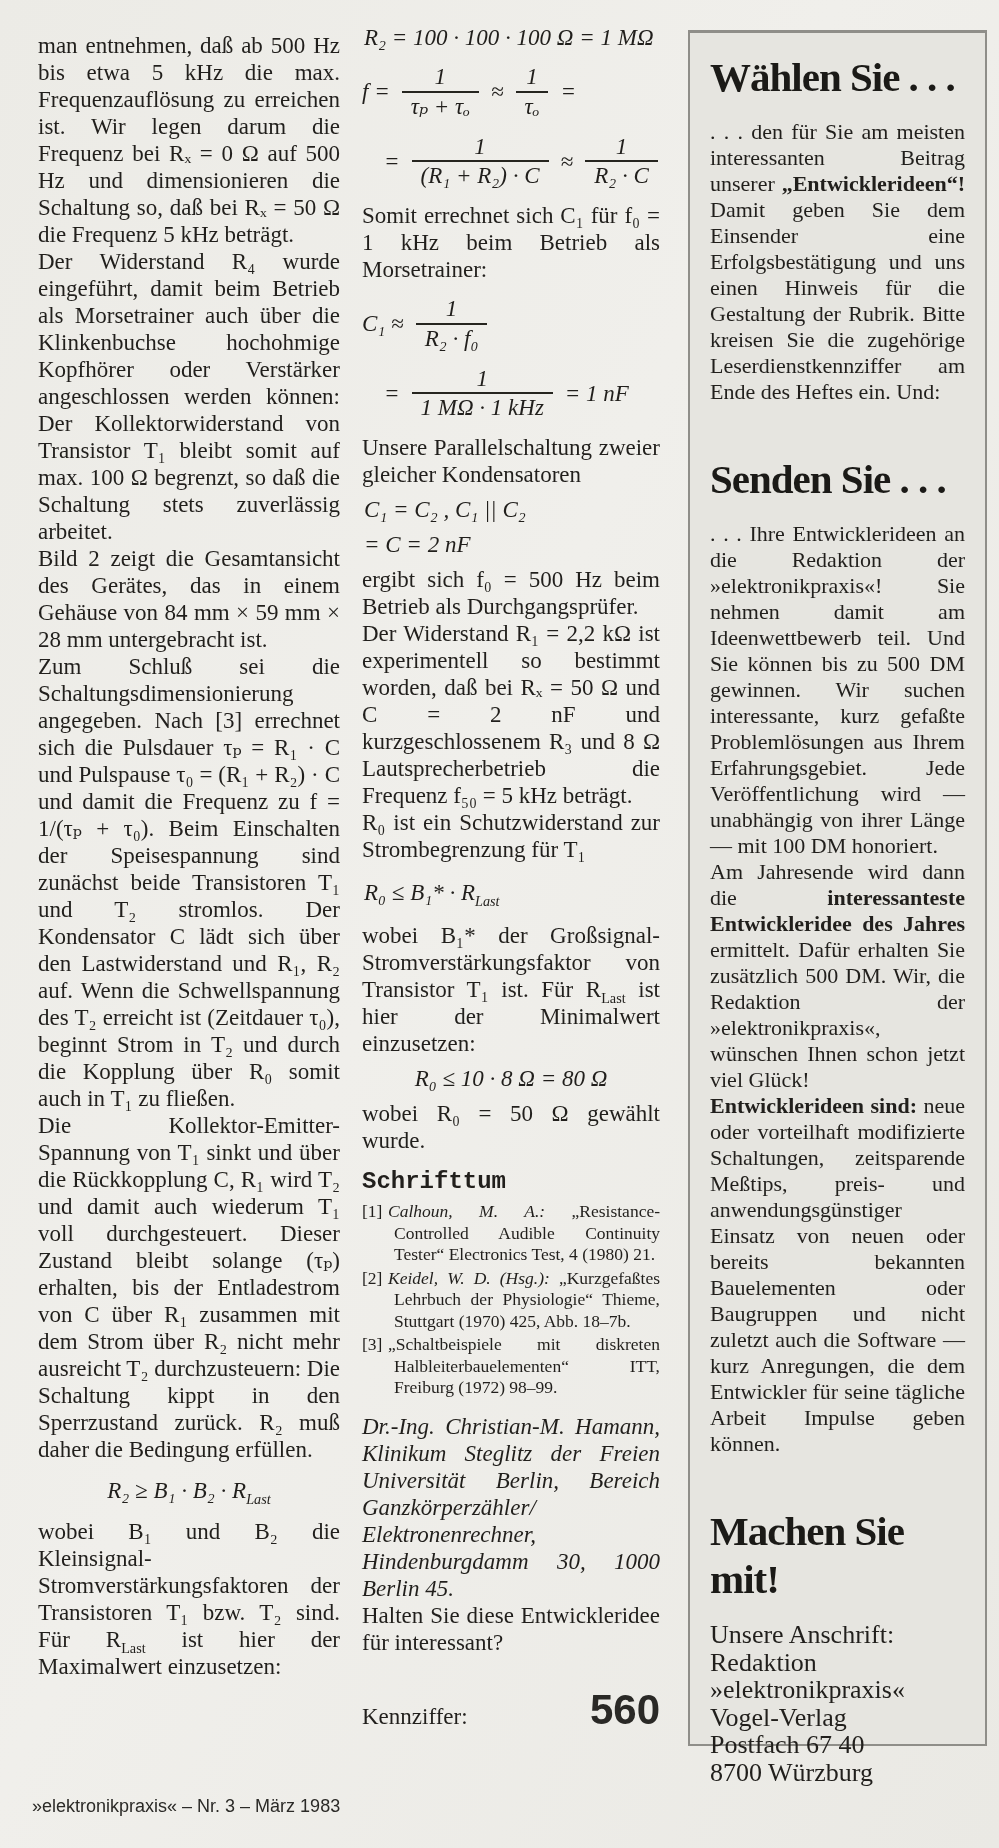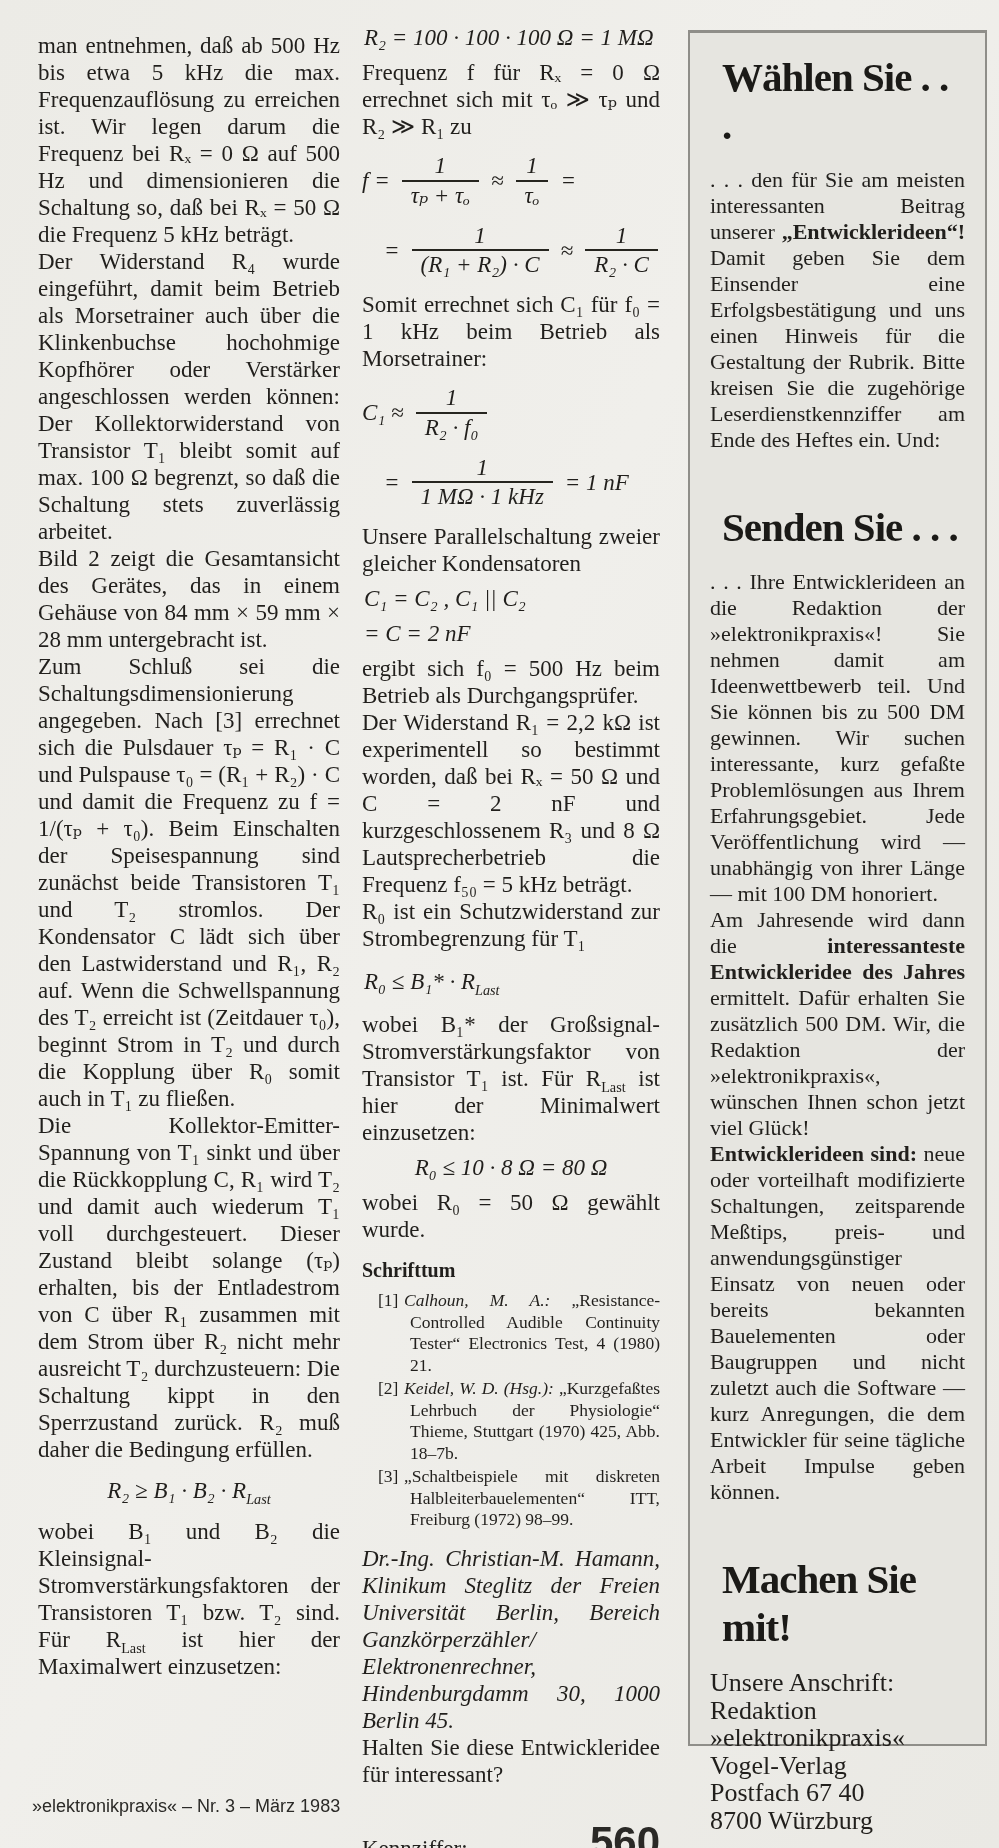--- a/index.html
+++ b/index.html
@@ -18,40 +18,40 @@
 
   .formula-center { text-align:center; margin:14px 0; font-style:italic; }
   .formula-left { margin:8px 0 8px 2px; font-style:italic; text-align:left; }
 
   .fline { display:flex; align-items:center; gap:12px; margin:12px 0; font-style:italic; }
   .fline.indent { margin-left:22px; }
   .frac { display:inline-flex; flex-direction:column; align-items:center; }
   .frac .num, .frac .den { padding:1px 9px; line-height:1.12; }
   .frac .den { border-top:2px solid #26251f; }
 
-  .schrifttum { font-family:Liberation Serif, serif; font-weight:bold;
-    font-size:20px; margin:14px 0 6px 0; }
+  .schrifttum { font-family:Liberation Mono, monospace; font-weight:bold;
+    font-size:24px; margin:14px 0 6px 0; }
   .refs { font-size:17.5px; line-height:21.5px; }
-  .ref { padding-left:32px; text-indent:-32px; text-align:justify; margin-bottom:2px;margin-left:16px; }
+  .ref { padding-left:32px; text-indent:-32px; text-align:justify; margin-bottom:2px; }
   .ref .ref-label { display:inline-block; width:26px; text-indent:0; }
   .ref .ref-authors { font-style:italic; }
 
   .author { font-style:italic; margin-top:14px; font-size:23px; line-height:27px; text-align:justify; }
   .question { margin-top:20px; }
   .kennziffer-row { display:flex; justify-content:space-between; align-items:baseline; margin-top:40px; }
   .kennziffer-num { font-family:"Liberation Sans","DejaVu Sans",sans-serif; font-weight:bold;
     font-size:42px; color:#2a2926; }
 
   .sidebar {
     position:absolute; left:688px; top:30px; width:299px; height:1716px; box-sizing:border-box;
     background:#e6e5e0; border:2px solid #8f8e89; border-top-width:3px;
     padding:20px 20px 20px 20px;
   }
   .sidebar h2 { font-family:"Liberation Serif","DejaVu Serif",serif; font-weight:bold;
-    font-size:41px; letter-spacing:-1px; margin:0 0 18px 12px; color:#1b1a17; }
+    font-size:41px; letter-spacing:-1px; margin:0 0 18px 0; color:#1b1a17; }
   .sidebar h2.gap { margin-top:50px; }
   .sidebar p { font-size:22px; line-height:26px; text-align:justify; margin:0; hyphens:auto; -webkit-hyphens:auto; }
   .addr { font-size:26px; line-height:27.5px; margin-top:4px; }
 
   .footer { position:absolute; left:32px; top:1796px;
     font-family:"Liberation Sans","DejaVu Sans",sans-serif; font-size:18px; color:#2b2a27; }
 </style>
 </head>
 <body>
 
@@ -66,21 +66,20 @@
     <div class="formula-center">
       <span>R₂ ≥ B₁ · B₂ · R</span><sub>Last</sub>
     </div>
     <p>
       <span>wobei B₁ und B₂ die Kleinsignal-Stromverstärkungsfaktoren der Transistoren T₁ bzw. T₂ sind. Für R</span><sub>Last</sub><span> ist hier der Maximalwert einzusetzen:</span>
     </p>
   </div>
 
   <div class="col col-mid">
     <div class="formula-left">R₂ = 100 · 100 · 100 Ω = 1 MΩ</div>
-    <p>Frequenz f für Rₓ = 0 Ω errechnet sich mit τₒ ≫ τₚ und R₂ ≫ R₁ zu</p>
 
     <div class="fline">
       <span>f =</span>
       <span class="frac">
         <span class="num">1</span>
         <span class="den">τₚ + τₒ</span>
       </span>
       <span>≈</span>
       <span class="frac">
         <span class="num">1</span>

